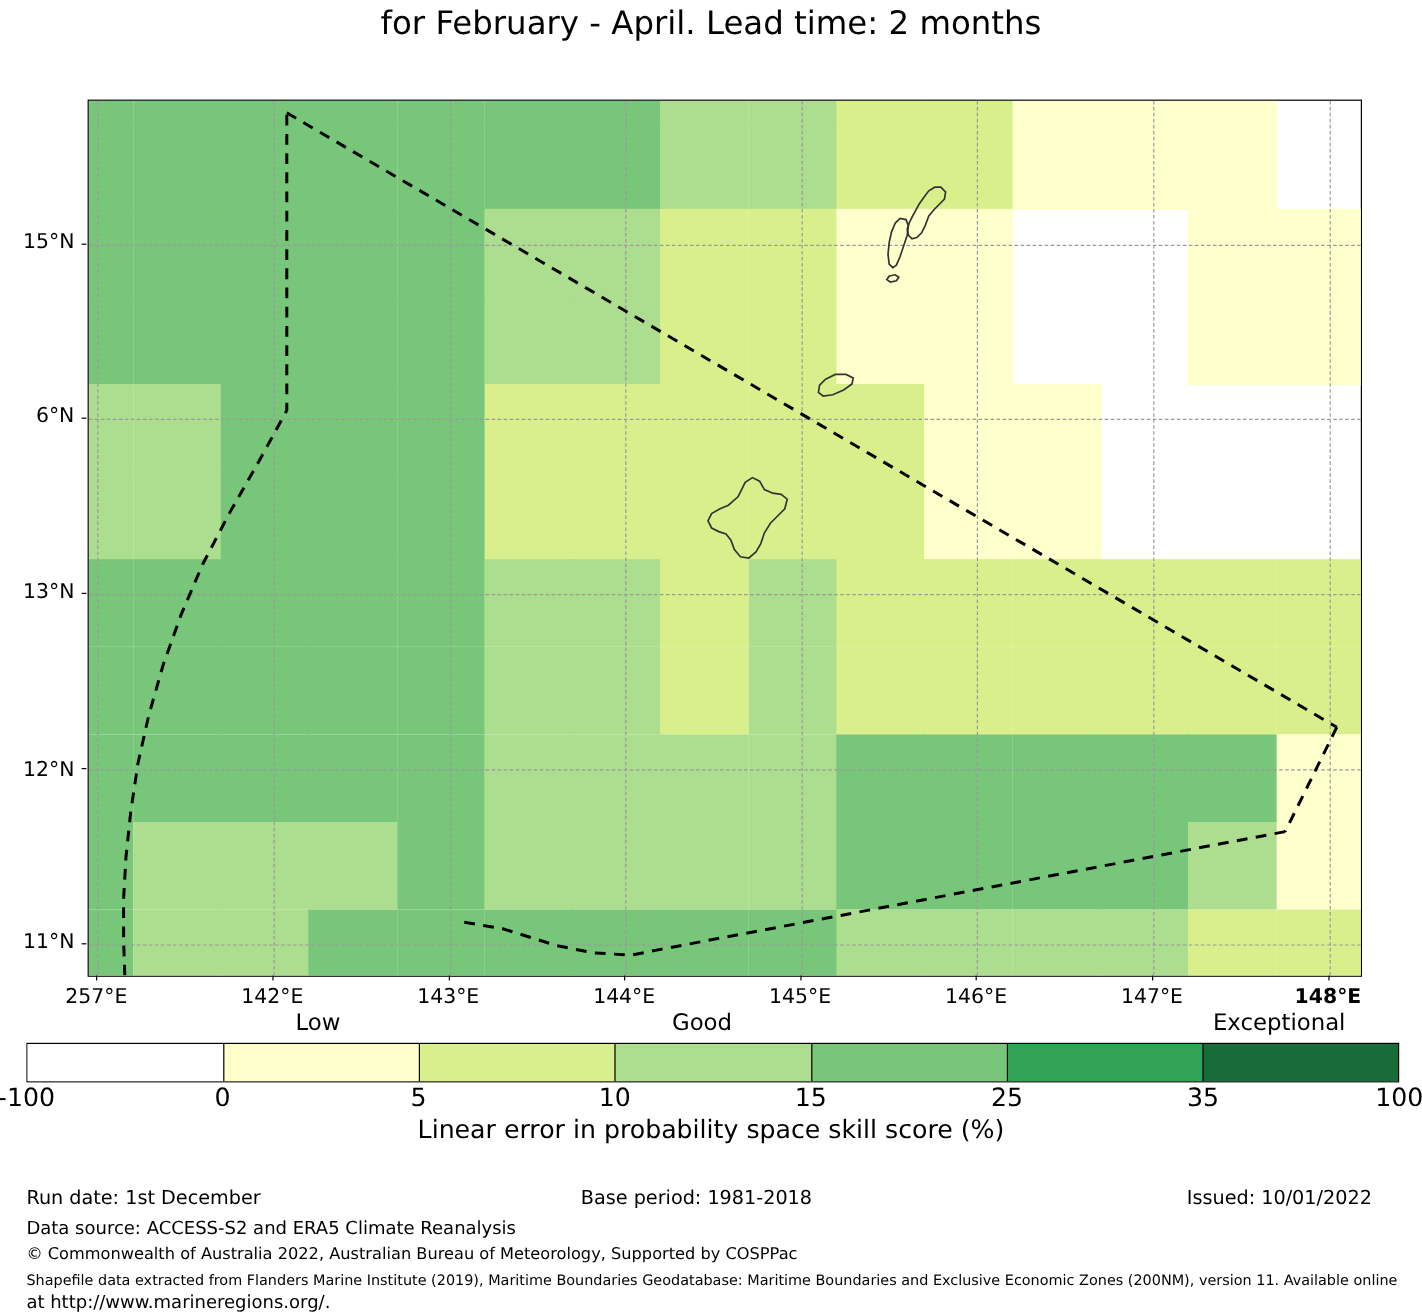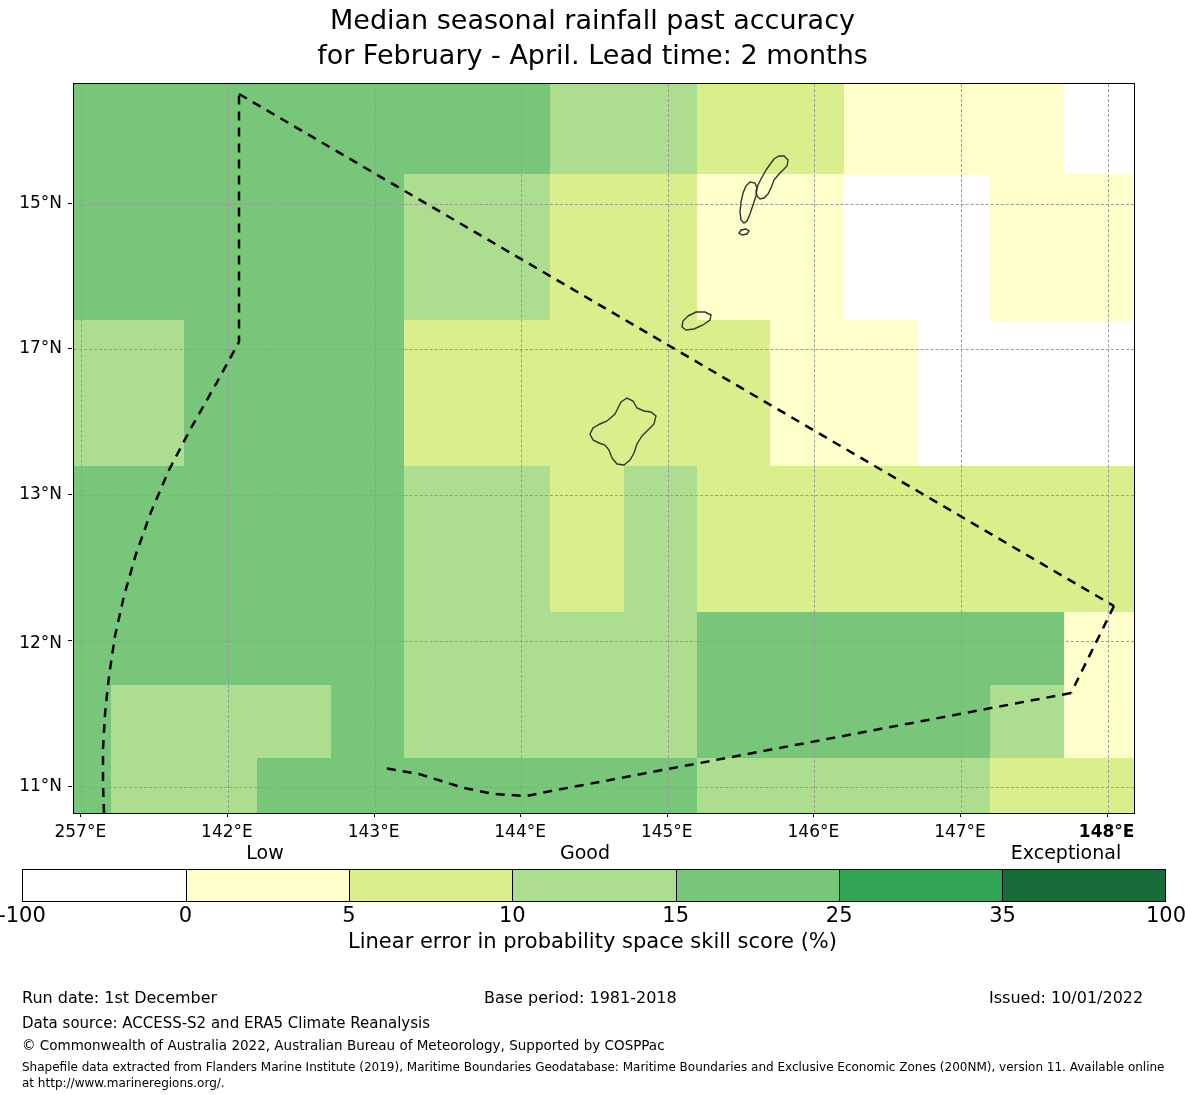--- a/index.html
+++ b/index.html
@@ -182,27 +182,26 @@
   }
   .f-line {
     position: absolute;
     left: 22px;
     white-space: nowrap;
     color: #000;
   }
   #f-datasource { top: 1014px; font-size: 15px; }
   #f-copyright { top: 1037px; font-size: 13.5px; }
   #f-shape1 { top: 1060px; font-size: 12px; }
-  #f-shape2 { top: 1076px; font-size: 12px; }
+  #f-shape2 { top: 1076px; font-size: 15px; }
 </style>
 </head>
 <body>
 
 <div id="title">
-  <span class="line">Median seasonal rainfall past accuracy</span>
   <span class="line">for February - April. Lead time: 2 months</span>
 </div>
 
 <div id="plot">
   <div id="cells">
       <div class="cell" style="left: 0px; top: 0px; width: 37.2528px; height: 18.096px; background: rgb(120, 198, 121);"></div>
       <div class="cell" style="left: 36.6528px; top: 0px; width: 73.9057px; height: 18.096px; background: rgb(120, 198, 121);"></div>
       <div class="cell" style="left: 109.959px; top: 0px; width: 73.9057px; height: 18.096px; background: rgb(120, 198, 121);"></div>
       <div class="cell" style="left: 183.264px; top: 0px; width: 73.9057px; height: 18.096px; background: rgb(120, 198, 121);"></div>
       <div class="cell" style="left: 256.57px; top: 0px; width: 73.9057px; height: 18.096px; background: rgb(120, 198, 121);"></div>
@@ -422,21 +421,21 @@
   </svg>
 </div>
 
 <div id="axes">
     <div class="ytick" style="left: 0px; width: 62px; top: 774.756px; right: auto;">11°N</div>
     <div class="tickmark-y" style="left: 68px; top: 785.756px;"></div>
     <div class="ytick" style="left: 0px; width: 62px; top: 632px; right: auto;">12°N</div>
     <div class="tickmark-y" style="left: 68px; top: 639.956px;"></div>
     <div class="ytick" style="left: 0px; width: 62px; top: 483.156px; right: auto;">13°N</div>
     <div class="tickmark-y" style="left: 68px; top: 494.156px;"></div>
-    <div class="ytick" style="left: 0px; width: 62px; top: 337.356px; right: auto;">17°N</div>
+    <div class="ytick" style="left: 0px; width: 62px; top: 337.356px; right: auto;">6°N</div>
     <div class="tickmark-y" style="left: 68px; top: 348.356px;"></div>
     <div class="ytick" style="left: 0px; width: 62px; top: 191.556px; right: auto;">15°N</div>
     <div class="tickmark-y" style="left: 68px; top: 202.556px;"></div>
     <div class="xtick" style="left: 20.3306px; width: 120px; top: 821px;">257°E</div>
     <div class="tickmark-x" style="left: 80.3306px; top: 813px;"></div>
     <div class="xtick" style="left: 166.942px; width: 120px; top: 821px;">142°E</div>
     <div class="tickmark-x" style="left: 226.942px; top: 813px;"></div>
     <div class="xtick" style="left: 313.553px; width: 120px; top: 821px;">143°E</div>
     <div class="tickmark-x" style="left: 373.553px; top: 813px;"></div>
     <div class="xtick" style="left: 460.165px; width: 120px; top: 821px;">144°E</div>

